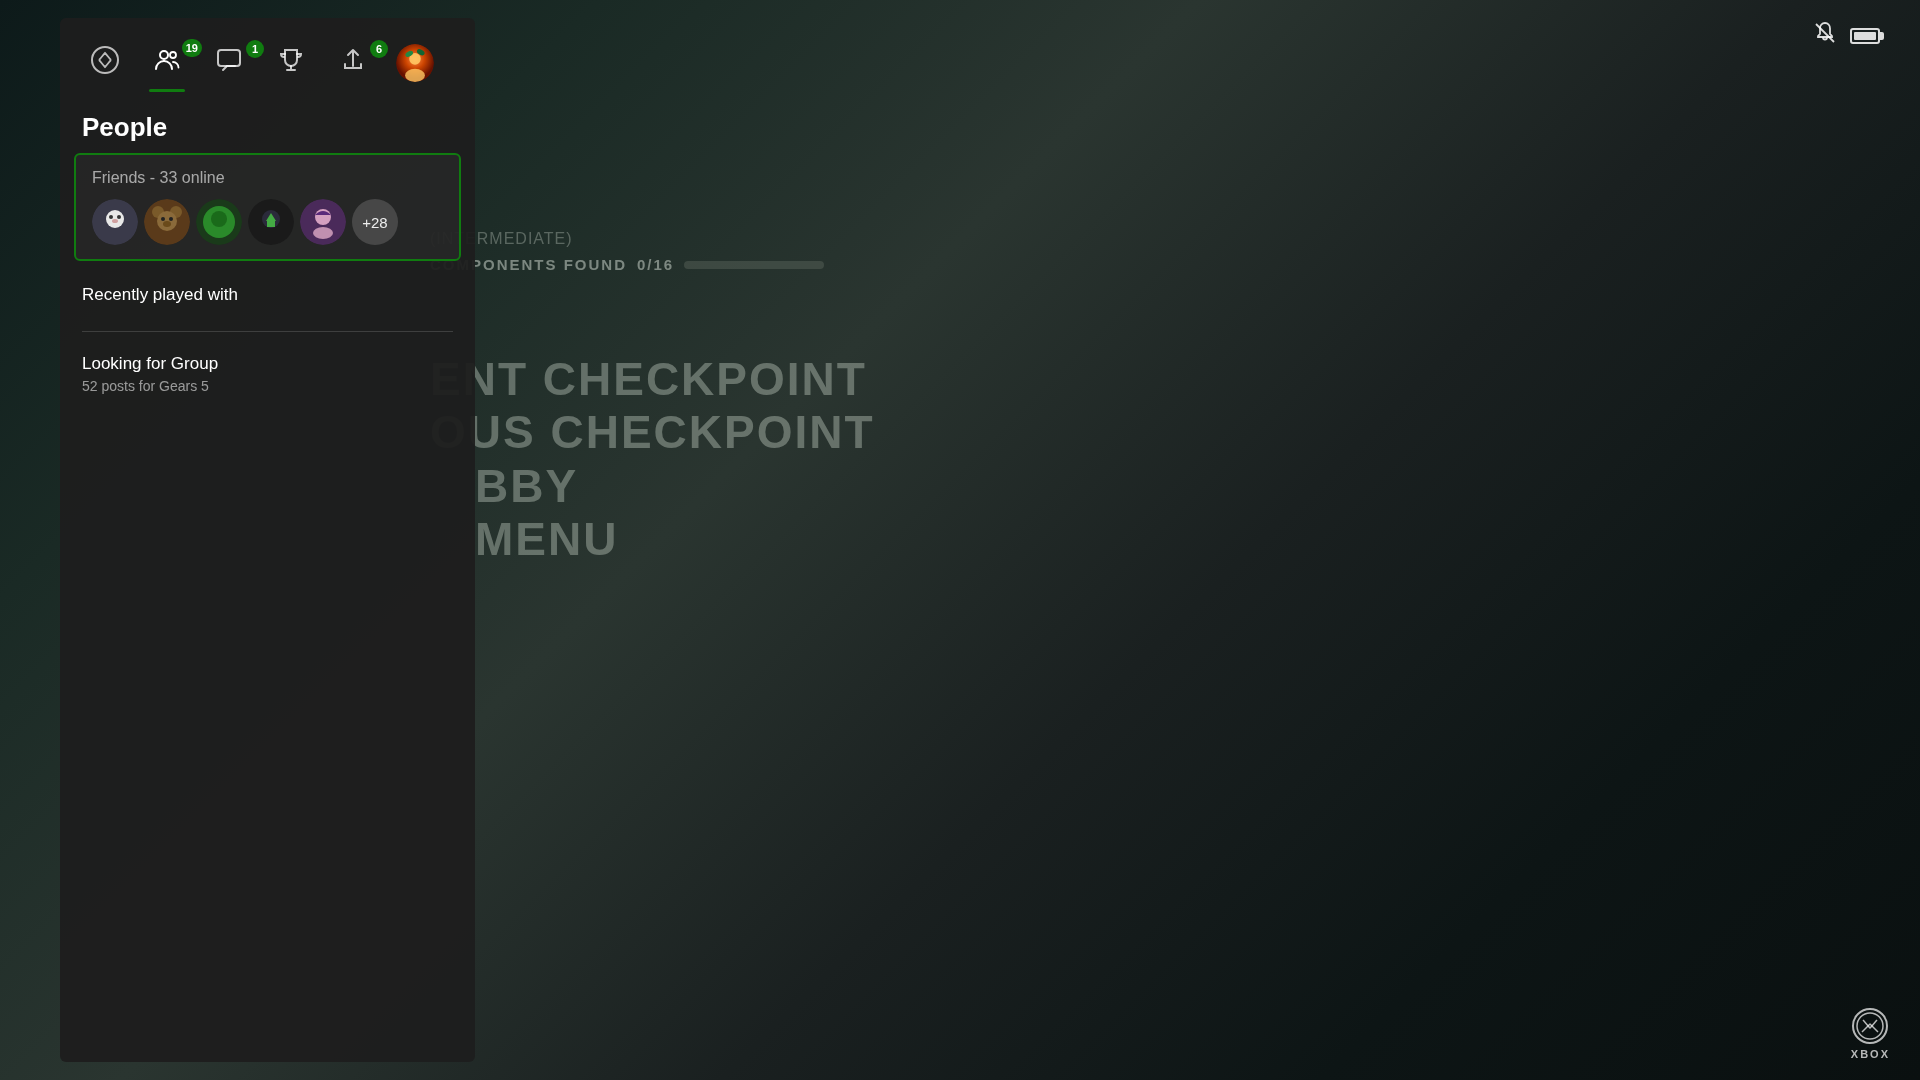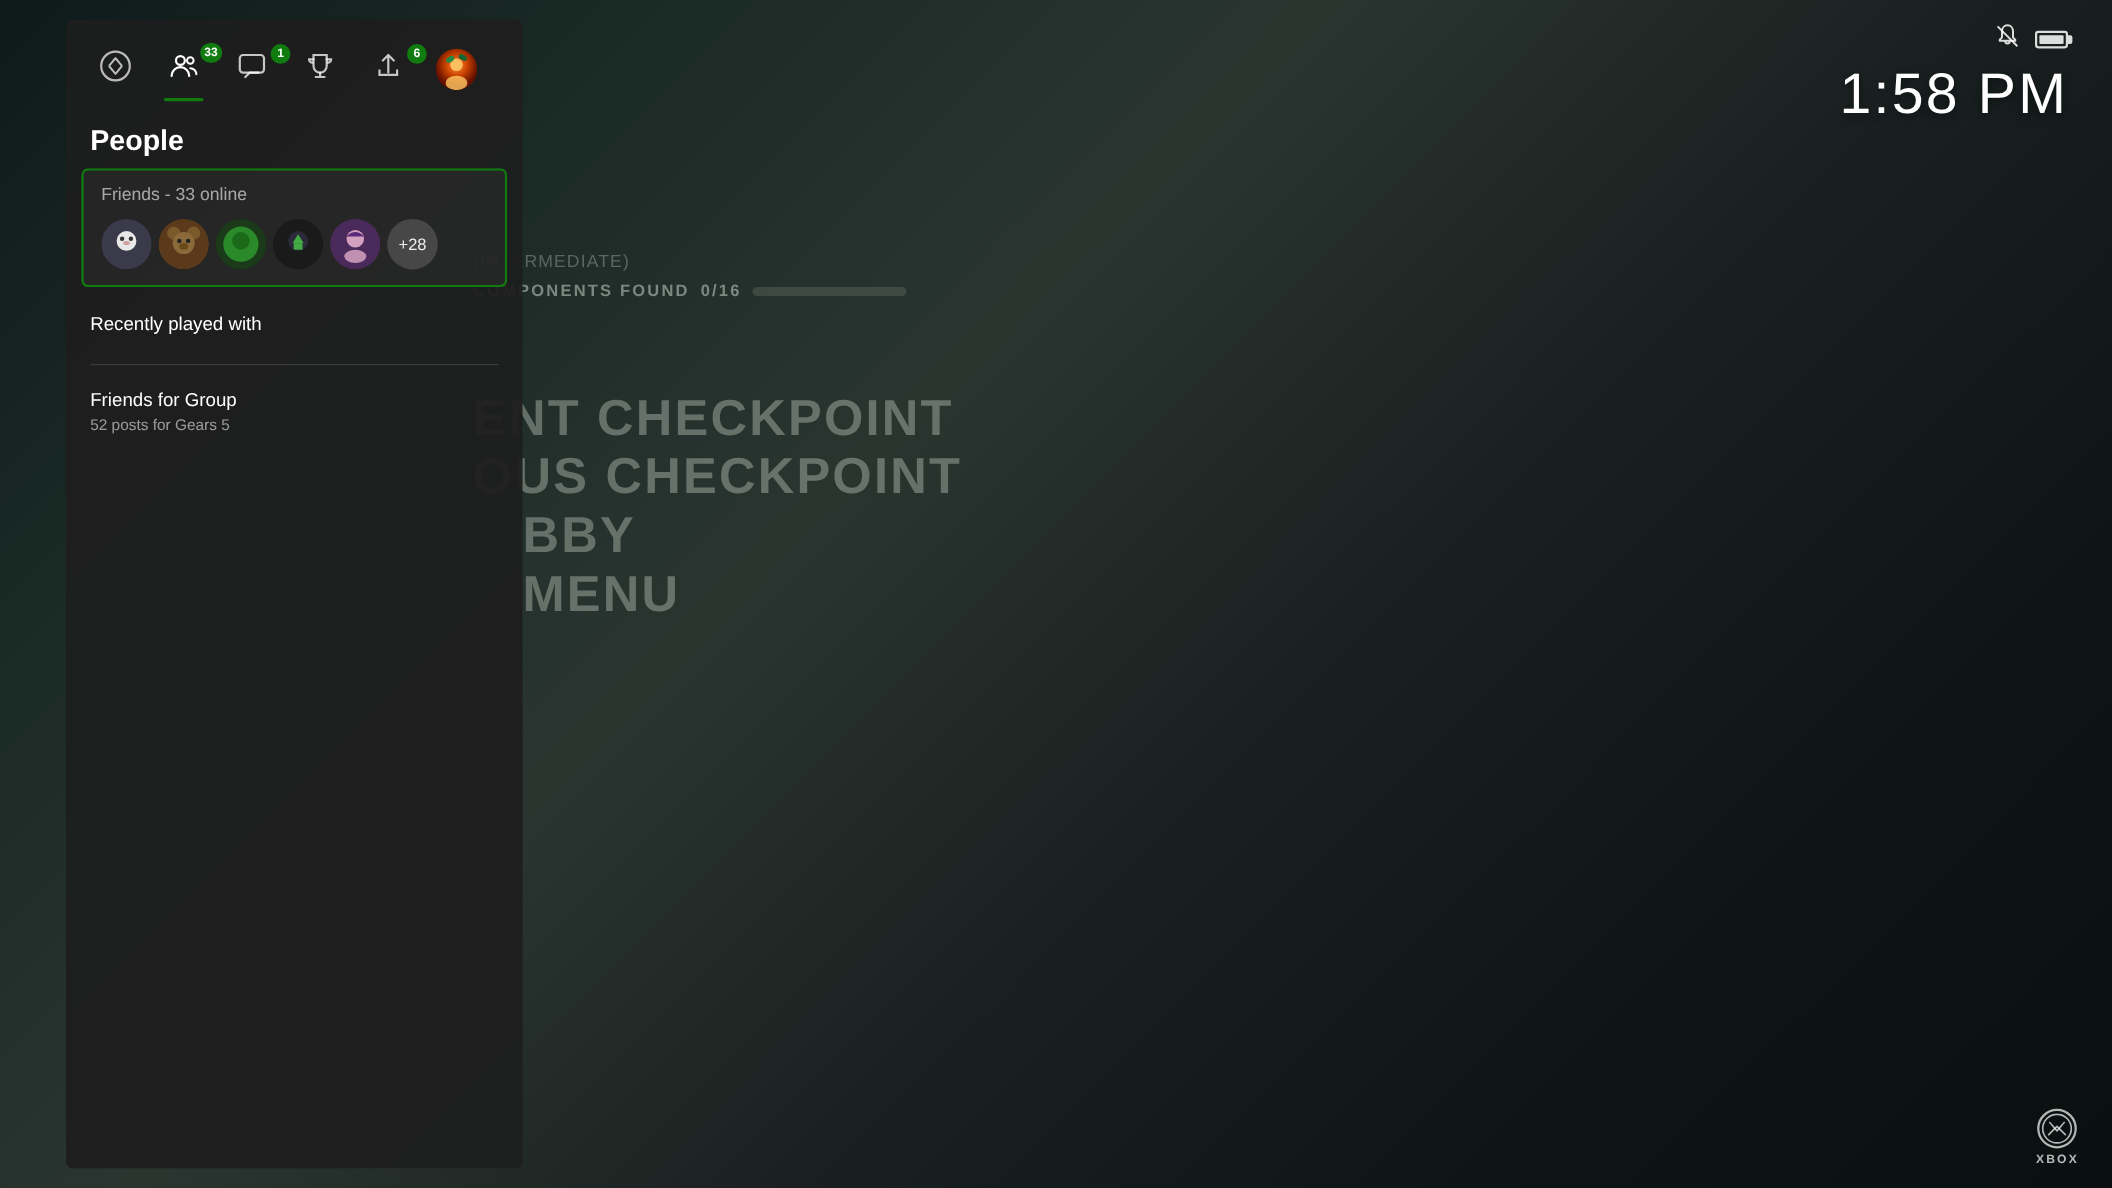--- a/index.html
+++ b/index.html
@@ -392,21 +392,20 @@
     <span class="sys-icon">
       <svg width="26" height="26" viewBox="0 0 26 26" fill="none">
         <path d="M13 3C10 3 8 5.5 8 8.5V14L6 16v1h14v-1l-2-2V8.5C18 5.5 16 3 13 3z" stroke="rgba(255,255,255,0.85)" stroke-width="1.8" fill="none"></path>
         <path d="M11 17.5c0 1.1.9 2 2 2s2-.9 2-2" stroke="rgba(255,255,255,0.85)" stroke-width="1.8" fill="none"></path>
         <line x1="4" y1="4" x2="22" y2="22" stroke="rgba(255,255,255,0.85)" stroke-width="1.8"></line>
       </svg>
     </span>
 
     <div class="battery-icon"></div>
   </div>
-  <div class="clock">1:58 PM</div>
 </div>
 
 <div class="xbox-brand">
   <div class="xbox-logo-circle">
     <svg width="28" height="28" viewBox="0 0 28 28">
       <circle cx="14" cy="14" r="13" fill="none" stroke="rgba(255,255,255,0.7)" stroke-width="1.5"></circle>
       <path d="M7 8c2 2 4 5 7 8 3-3 5-6 7-8" stroke="rgba(255,255,255,0.7)" stroke-width="1.5" fill="none"></path>
       <path d="M6 20c2-2 5-5 8-8 3 3 6 6 8 8" stroke="rgba(255,255,255,0.7)" stroke-width="1.5" fill="none"></path>
     </svg>
   </div>
@@ -429,21 +428,21 @@
     <div class="nav-item active" style="position:relative;">
       <span class="nav-item-icon">
         <svg width="30" height="30" viewBox="0 0 30 30" fill="none">
           <circle cx="12" cy="10" r="4" stroke="white" stroke-width="2"></circle>
           <path d="M4 24c0-4.4 3.6-8 8-8" stroke="white" stroke-width="2" stroke-linecap="round"></path>
           <circle cx="21" cy="10" r="3" stroke="white" stroke-width="1.8"></circle>
           <path d="M21 17c3 0 5.5 2.5 5.5 5.5" stroke="white" stroke-width="1.8" stroke-linecap="round"></path>
           <path d="M12 16c4.4 0 8 3.6 8 8" stroke="white" stroke-width="2" stroke-linecap="round"></path>
         </svg>
       </span>
-      <span class="nav-badge">33</span>
+      <span class="nav-badge">19</span>
       <div class="nav-indicator"></div>
     </div>
 
     <div class="nav-item" style="position:relative;">
       <span class="nav-item-icon">
         <svg width="28" height="28" viewBox="0 0 28 28" fill="none">
           <rect x="3" y="4" width="22" height="16" rx="3" stroke="rgba(255,255,255,0.75)" stroke-width="2"></rect>
           <path d="M8 24l4-4h8" stroke="rgba(255,255,255,0.75)" stroke-width="2" stroke-linecap="round"></path>
         </svg>
       </span>
@@ -561,18 +560,18 @@
 
 
     <div class="menu-item">
       <div class="menu-item-title">Recently played with</div>
     </div>
 
     <div class="divider"></div>
 
 
     <div class="menu-item">
-      <div class="menu-item-title">Friends for Group</div>
+      <div class="menu-item-title">Looking for Group</div>
       <div class="menu-item-sub">52 posts for Gears 5</div>
     </div>
 
   </div>
 </div>
 
 </body></html>

